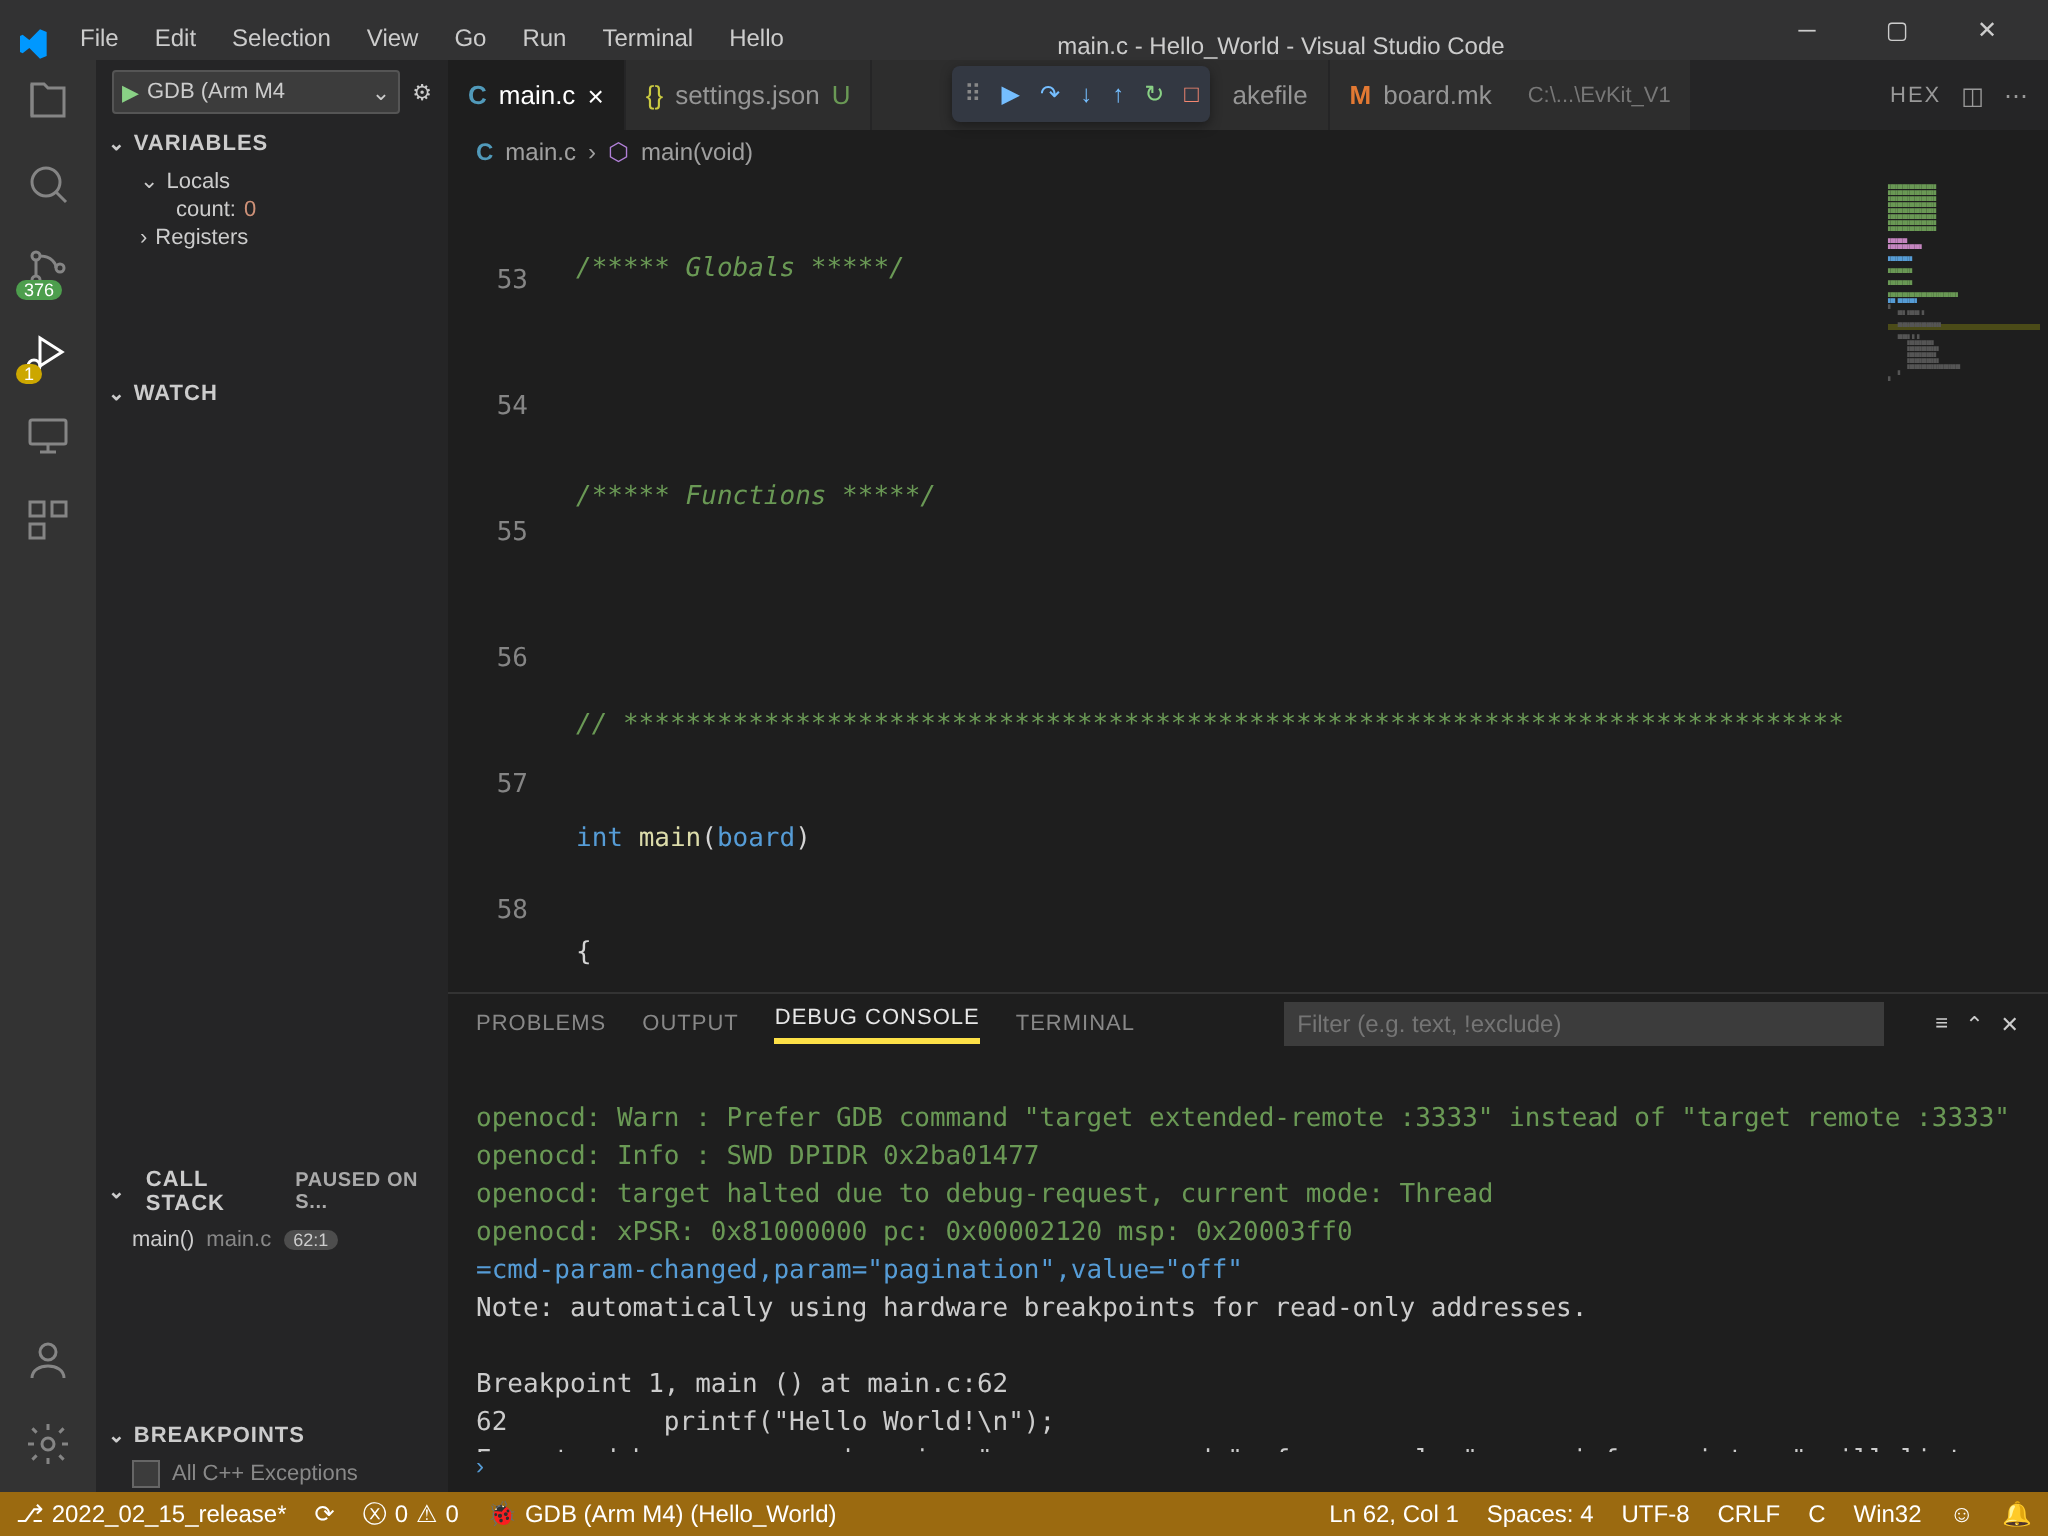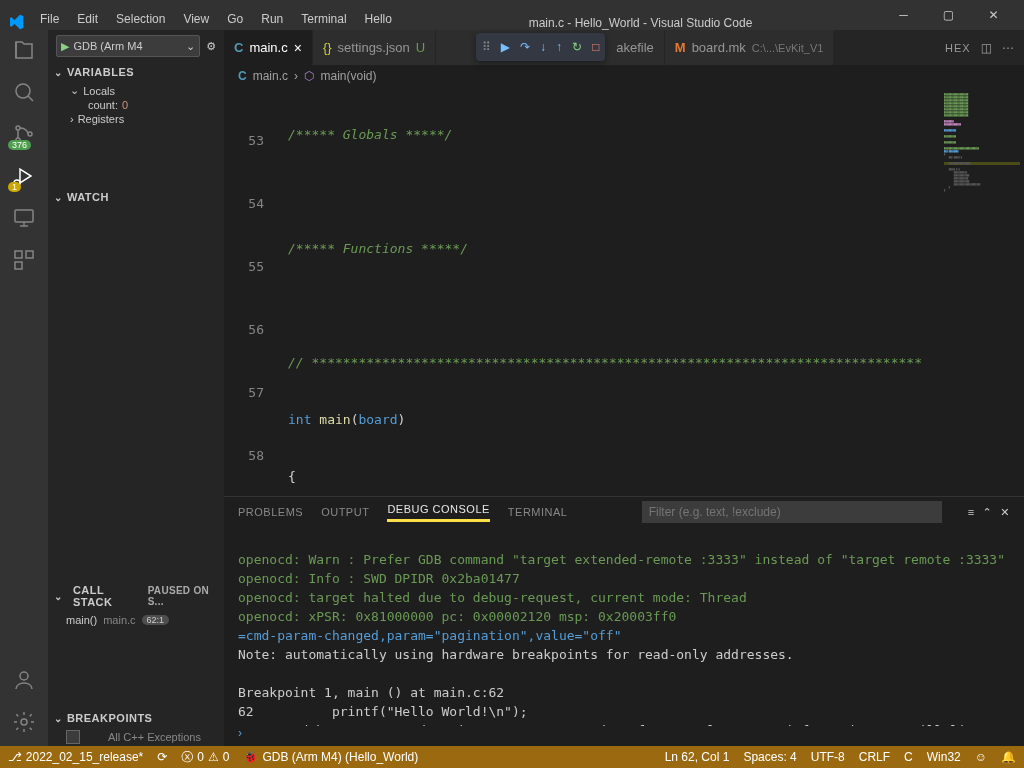--- a/index.html
+++ b/index.html
@@ -177,21 +177,21 @@
       <span class="cs-pill">62:1</span>
     </div>
 
     <div style="height:80px;"></div>
     <div class="section-hdr">
         <span class="chev">⌄</span>
         <span>BREAKPOINTS</span>
       </div>
     <div class="tree-row" style="padding-left:18px;">
         <span class="chk"></span>
-        <span style="color:#888;margin-left:22px;">All C++ Exceptions</span>
+        <span style="color:#888;">All C++ Exceptions</span>
       </div>
   </div>
 
   <div class="editor-area">
     <div class="tabs">
       <div class="tab active">
         <span style="color:#519aba; font-weight:bold;">C</span>
         <span>main.c</span>
         <span class="close">×</span>
       </div>
@@ -199,21 +199,21 @@
         <span style="color:#cbcb41;">{}</span>
         <span>settings.json</span>
         <span style="color:#6a9955;">U</span>
       </div>
       <div class="tab" style="padding-left:180px;">
         <span>akefile</span>
       </div>
       <div class="tab">
         <span style="color:#e37933;font-weight:bold;">M</span>
         <span>board.mk</span>
-        <span style="color:#777;font-size:11px;">C:\...\EvKit_V1</span>
+        <span style="color:#777;font-size:11px;margin-left:12px;">C:\...\EvKit_V1</span>
       </div>
       <div class="tabs-right">
         <span style="font-size:11px;letter-spacing:1px;">HEX</span>
         <span>◫</span>
         <span>⋯</span>
       </div>
 
       <div class="debugbar">
         <span style="color:#888;">⠿</span>
         <span style="color:#75beff;">▶</span>

